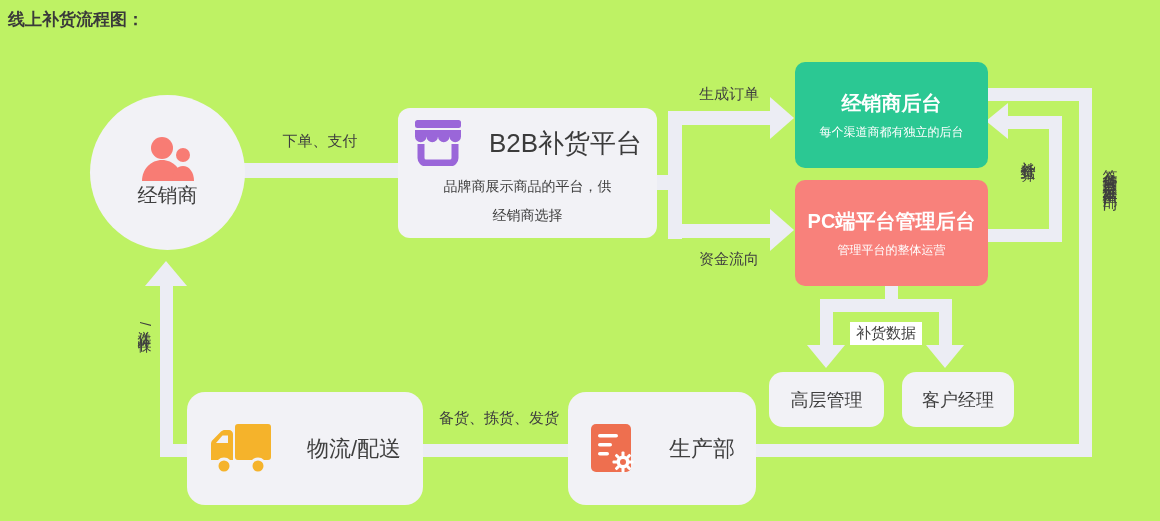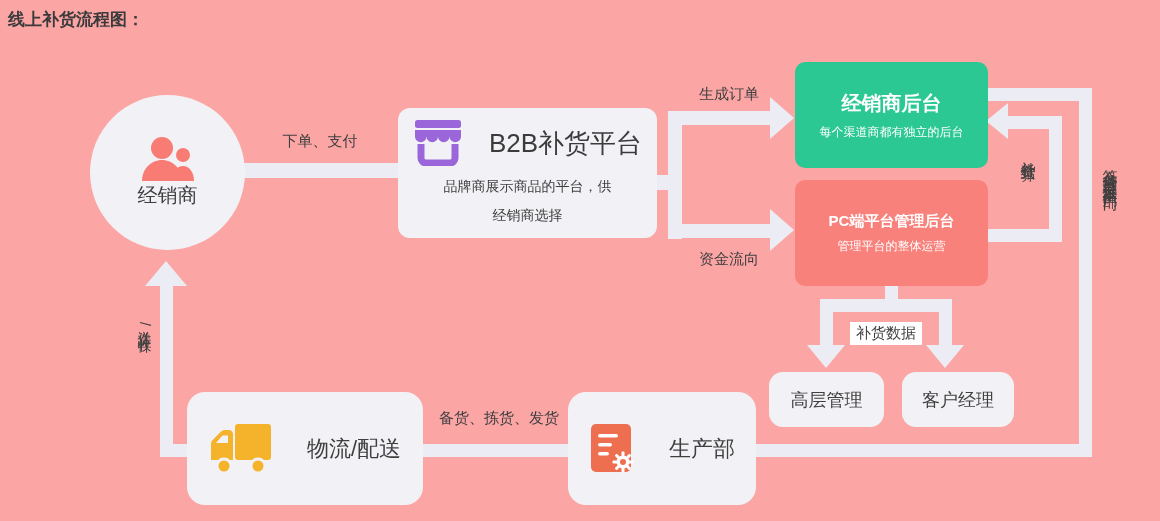--- a/index.html
+++ b/index.html
@@ -1,18 +1,18 @@
 <!DOCTYPE html>
 <html><head>
 <meta charset="utf-8">
 <style>
   * { margin:0; padding:0; box-sizing:border-box; }
   html,body { background:#fff; }
   body { font-family:"Liberation Sans","DejaVu Sans",sans-serif; color:#3f3f3f; }
-  .canvas { position:relative; width:1160px; height:521px; background:#fca5a5; overflow:hidden; }
+  .canvas { position:relative; width:1160px; height:521px; background:#bef264; overflow:hidden; }
 
   .page-title { position:absolute; left:8px; top:8px; font-size:17px; font-weight:bold; color:#3a3a3a; }
 
   
   .ln { position:absolute; background:#ecedf4; }
   .ln-order-pay   { left:238px; top:163px; width:164px; height:15px; }
   .ln-b2b-stub    { left:648px; top:175px; width:34px;  height:15px; }
   .ln-split-vert  { left:668px; top:111px; width:14px;  height:128px; }
   .ln-branch-top  { left:668px; top:111px; width:102px; height:14px; }
   .ln-branch-bot  { left:668px; top:224px; width:102px; height:14px; }
@@ -45,21 +45,21 @@
   .node { position:absolute; background:#f2f2f6; display:flex; align-items:center; justify-content:center; }
   .dealer-circle { left:90px; top:95px; width:155px; height:155px; border-radius:50%; flex-direction:column; }
   .dealer-circle .lbl { font-size:20px; }
   .b2b-box { left:398px; top:108px; width:259px; height:130px; border-radius:12px; flex-direction:column; padding-top:4px; }
   .b2b-head { display:flex; align-items:center; gap:26px; }
   .b2b-title { font-size:26px; color:#3b3b3b; }
   .b2b-sub { margin-top:6px; font-size:14px; line-height:29px; text-align:center; color:#3f3f3f; }
   .green-box { left:795px; top:62px;  width:193px; height:106px; border-radius:10px; background:#2bc893; flex-direction:column; color:#fff; gap:7px; }
   .red-box   { left:795px; top:180px; width:193px; height:106px; border-radius:10px; background:#f8817b; flex-direction:column; color:#fff; gap:7px; }
   .cbox-title { font-size:20px; font-weight:bold; }
-  .red-box .cbox-title { font-size:15px; }
+  .red-box .cbox-title { font-size:20px; }
   .cbox-sub { font-size:12px; }
   .small-box { height:55px; border-radius:14px; font-size:18px; }
   .senior-box  { left:769px; top:372px; width:115px; }
   .account-box { left:902px; top:372px; width:112px; }
   .wide-box { height:113px; border-radius:18px; gap:34px; }
   .logistics-box  { left:187px; top:392px; width:236px; }
   .production-box { left:568px; top:392px; width:188px; }
   .wide-box .lbl { font-size:22px; }
 
   

